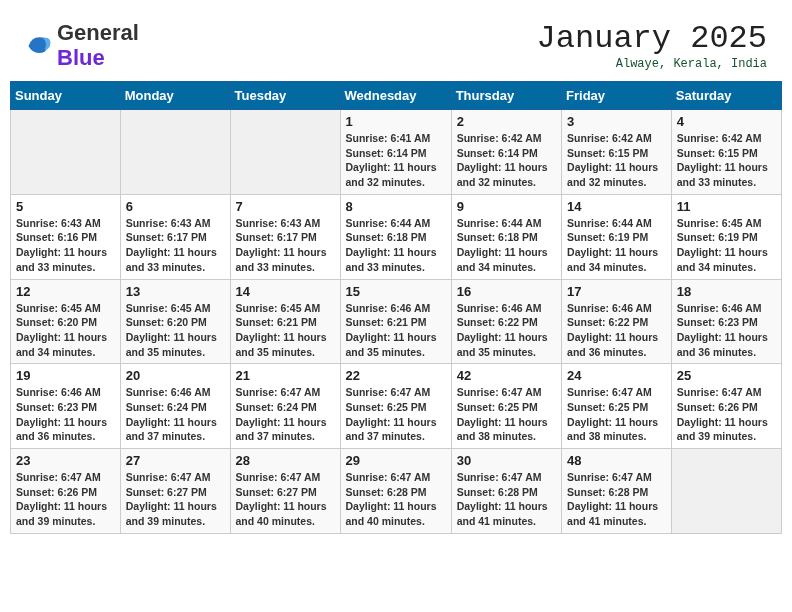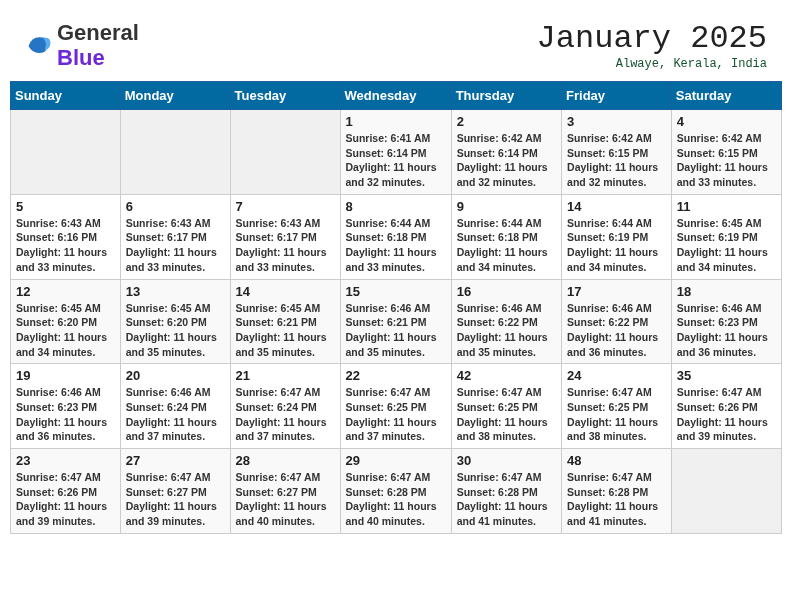--- a/index.html
+++ b/index.html
@@ -297,21 +297,21 @@
 and 38 minutes.</div>
         </td>
         <td>
           <span class="day-number">24</span>
           <div class="day-info" style="white-space: pre-line;">Sunrise: 6:47 AM
 Sunset: 6:25 PM
 Daylight: 11 hours
 and 38 minutes.</div>
         </td>
         <td>
-          <span class="day-number">35</span>
+          <span class="day-number">25</span>
           <div class="day-info" style="white-space: pre-line;">Sunrise: 6:47 AM
 Sunset: 6:26 PM
 Daylight: 11 hours
 and 39 minutes.</div>
         </td>
       </tr>
       <tr>
         <td>
           <span class="day-number">23</span>
           <div class="day-info" style="white-space: pre-line;">Sunrise: 6:47 AM

